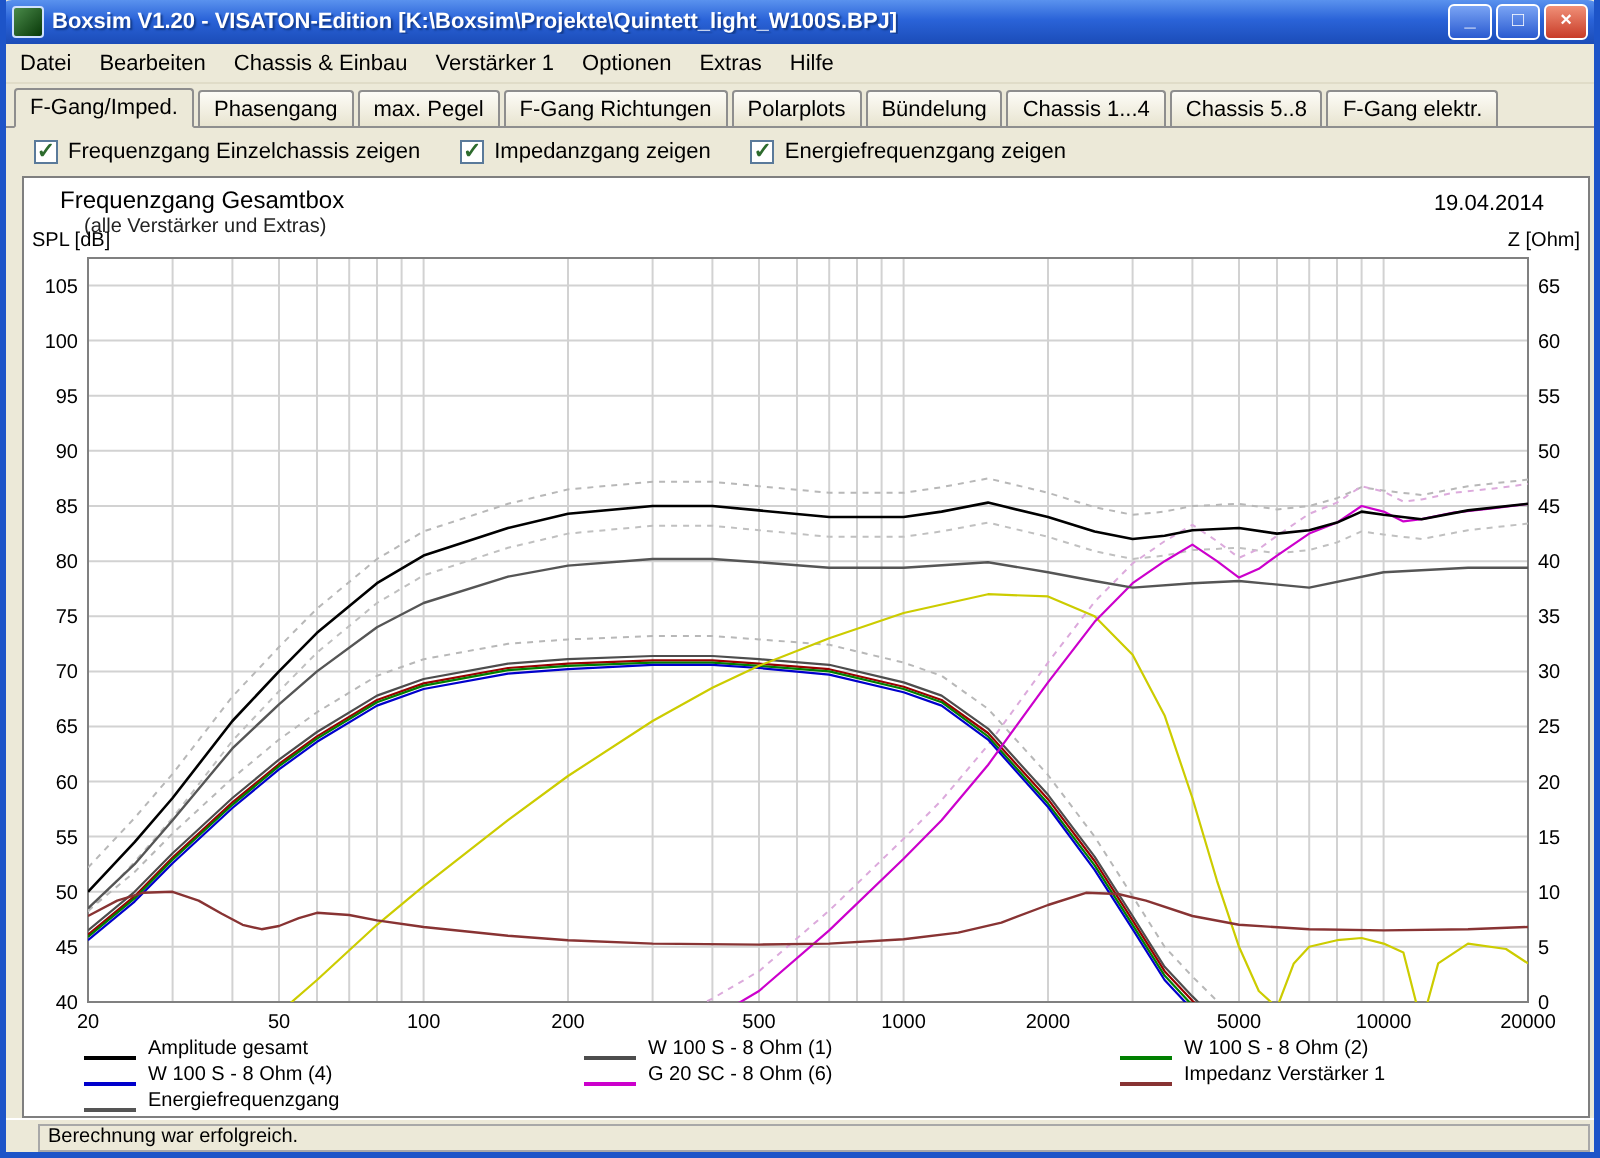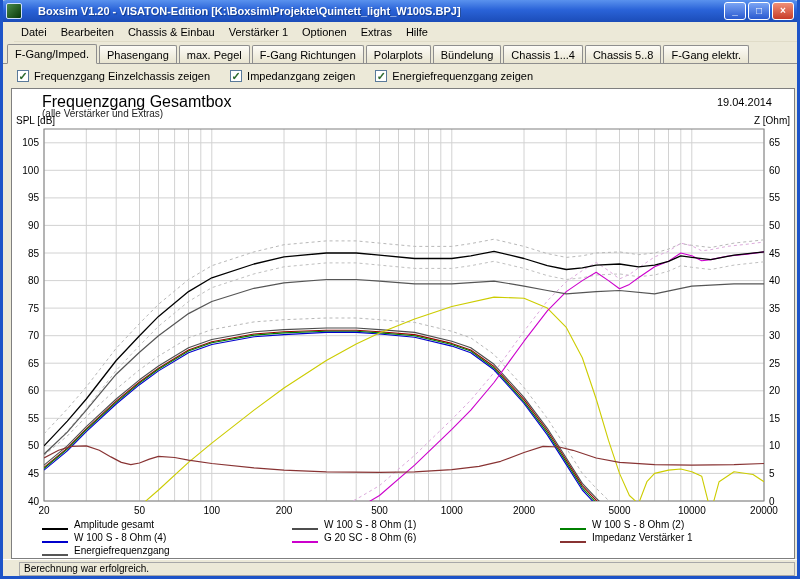--- a/index.html
+++ b/index.html
@@ -1,48 +1,48 @@
 <!DOCTYPE html>
 <html><head>
 <meta charset="utf-8">
 <style>
   html,body{margin:0;padding:0;background:#7a96b8;font-family:"Liberation Sans",sans-serif;}
   .window{position:relative;width:800px;height:579px;box-sizing:border-box;
     border-left:3px solid #1d54c8;border-right:3px solid #1d54c8;border-bottom:3px solid #1d54c8;
     background:#ece9d8;overflow:hidden;}
   .titlebar{position:absolute;top:0;left:-3px;right:-3px;height:22px;
     background:linear-gradient(180deg,#5a92ee 0%,#2a63d8 45%,#1b4cb8 100%);
-    border-radius:6px 6px 0 0;display:flex;align-items:center;color:#fff;gap:12px;}
+    border-radius:6px 6px 0 0;display:flex;align-items:center;color:#fff;}
   .app-icon{width:14px;height:14px;margin:0 4px 0 6px;border-radius:2px;
     background:linear-gradient(135deg,#4a8a4a,#083808);border:1px solid #cfe0ff;flex:0 0 auto;}
   .title-text{font-size:11px;font-weight:bold;white-space:nowrap;overflow:hidden;
     text-shadow:1px 1px 1px #123a8a;}
   .tb-btns{margin-left:auto;display:flex;gap:2px;padding-right:6px;}
   .tb-btn{width:20px;height:16px;border:1px solid #fff;border-radius:3px;font-size:10px;
     font-weight:bold;color:#fff;display:flex;align-items:center;justify-content:center;line-height:1;}
   .tb-min,.tb-max{background:linear-gradient(180deg,#7aa4f4,#2a5ad0);}
   .tb-close{background:linear-gradient(180deg,#f09078,#c83c28);}
   .menubar{position:absolute;top:22px;left:0;right:0;height:19px;background:#ece9d8;
-    display:flex;align-items:center;font-size:11px;border-bottom:1px solid #e0dcc8;margin-left:11px;}
+    display:flex;align-items:center;font-size:11px;border-bottom:1px solid #e0dcc8;}
   .menu-item{padding:2px 7px;}
   .tabbar{position:absolute;top:41px;left:0;right:0;height:23px;display:flex;align-items:flex-end;
     padding-left:4px;border-bottom:1px solid #8e8e8e;box-sizing:border-box;font-size:11px;}
   .tab{border:1px solid #8e8e8e;border-bottom:none;border-radius:2px 2px 0 0;margin-right:2px;
     padding:3px 7px 2px;background:linear-gradient(180deg,#fdfcf7,#e8e4d0);white-space:nowrap;}
   .tab.active{background:#ece9d8;position:relative;margin-bottom:-1px;padding-bottom:3px;
     border-bottom:1px solid #ece9d8;}
   .checkrow{position:absolute;top:64px;left:0;right:0;height:24px;display:flex;gap:20px;
     align-items:center;padding-left:14px;font-size:11px;}
   .cb{display:flex;align-items:center;gap:5px;}
   .cb-box{width:12px;height:12px;background:#fff;border:1px solid #5a7a9a;box-sizing:border-box;
     display:flex;align-items:center;justify-content:center;font-size:11px;font-weight:bold;
     color:#2d6b2d;line-height:1;}
   .panel{position:absolute;top:88px;left:8px;width:784px;height:471px;background:#fff;
     border:1px solid #7f7f7f;box-sizing:border-box;}
-  .chart-title{position:absolute;left:30px;top:4px;font-size:16px;color:#000;}
+  .chart-title{position:absolute;left:18px;top:4px;font-size:12px;color:#000;}
   .chart-sub{position:absolute;left:30px;top:19px;font-size:10px;color:#222;}
   .chart-date{position:absolute;right:22px;top:7px;font-size:11px;color:#000;}
   .yl-label{position:absolute;left:4px;top:26px;font-size:10px;color:#000;}
   .yr-label{position:absolute;right:4px;top:26px;font-size:10px;color:#000;}
   #chart-svg{position:absolute;left:0;top:0;}
   #chart-svg text{font-family:"Liberation Sans",sans-serif;font-size:10px;fill:#000;}
   .legend{position:absolute;left:30px;top:429px;right:6px;display:grid;
     grid-template-columns:250px 268px 1fr;row-gap:1px;font-size:10px;color:#000;}
   .li{display:flex;align-items:flex-end;gap:6px;height:12px;}
   .sw{display:inline-block;width:26px;height:2px;flex:0 0 auto;}

